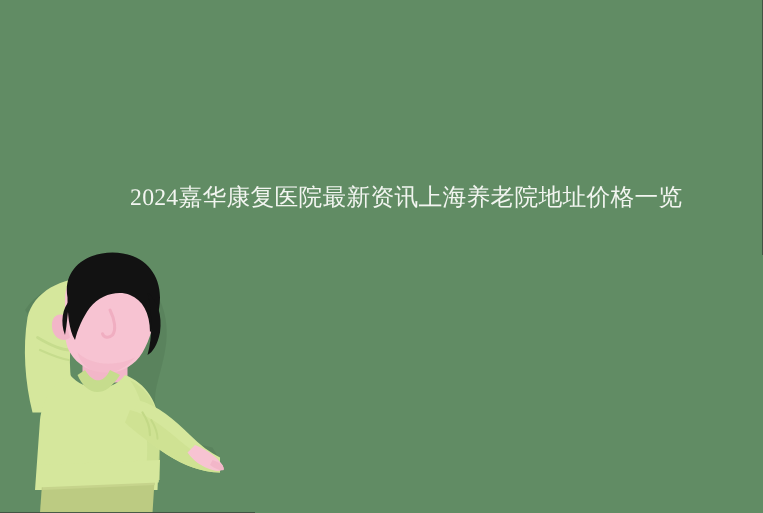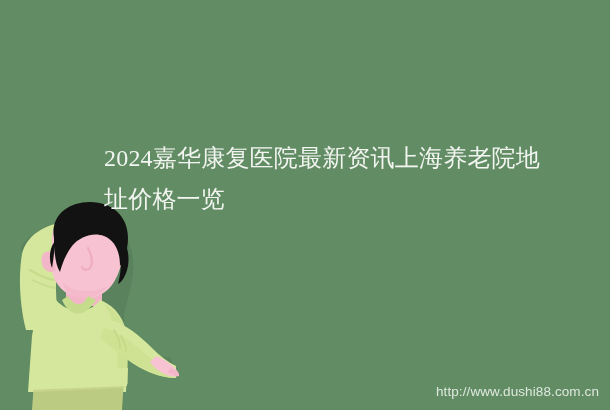--- a/index.html
+++ b/index.html
@@ -16,21 +16,21 @@
     font-family: "Liberation Serif", "DejaVu Serif", serif;
   }
 
   
   #title-block {
     position: absolute;
     left: 104px;
     top: 138px;
     width: 452px;
     color: #f2f5f0;
-    font-size: 24px;
+    font-size: 19px;
     line-height: 41px;
     letter-spacing: 0.2px;
     font-weight: 400;
     text-align: left;
     white-space: normal;
     word-break: break-all;
   }
 
   
   #watermark {
@@ -167,15 +167,14 @@
 
       <g>
         <path d="M30 176 L128 172 L127 190 L29 194 Z" fill="#d5e79c"></path>
       </g>
 
     </svg>
   </div>
 
   <div id="title-block">2024嘉华康复医院最新资讯上海养老院地址价格一览</div>
 
-  <div id="watermark">http://www.dushi88.com.cn</div>
 
 </div>
 
 </body></html>

